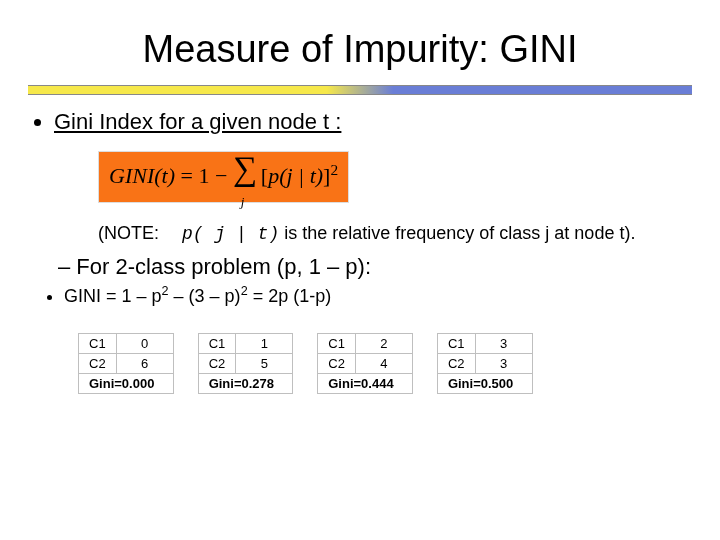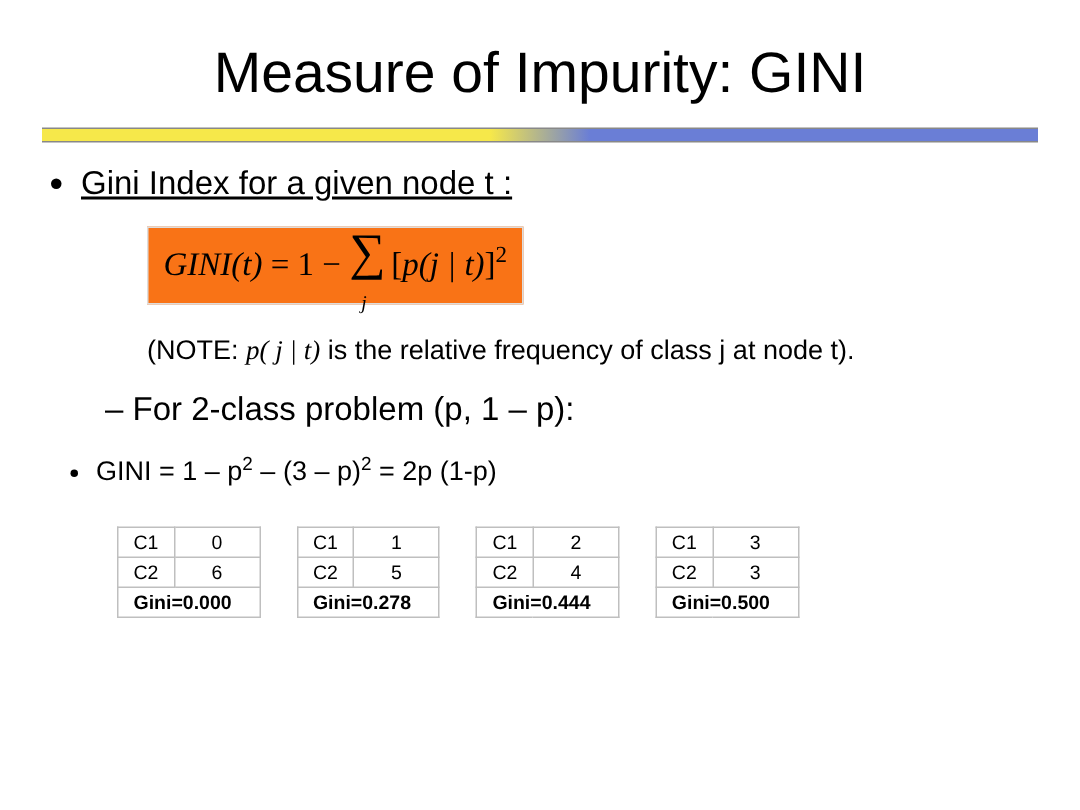--- a/index.html
+++ b/index.html
@@ -76,27 +76,28 @@
     position: absolute;
     left: 8px;
     bottom: -8px;
     font-size: 13px;
   }
   .note {
     font-size: 18px;
     margin: 14px 0 10px 70px;
   }
   .note .pjt {
-    font-family: Liberation Serif, serif;
+    font-family: Liberation Mono, monospace;
     font-style: italic;
+    margin-left: 18px;
   }
   ul.sub1 {
     list-style: none;
     padding-left: 26px;
-    margin: 16px;
+    margin: 4px;
   }
   ul.sub1 > li::before {
     content: "– ";
   }
   ul.sub1 > li {
     font-size: 22px;
     margin-bottom: 4px;
   }
   ul.sub2 {
     list-style: disc;

